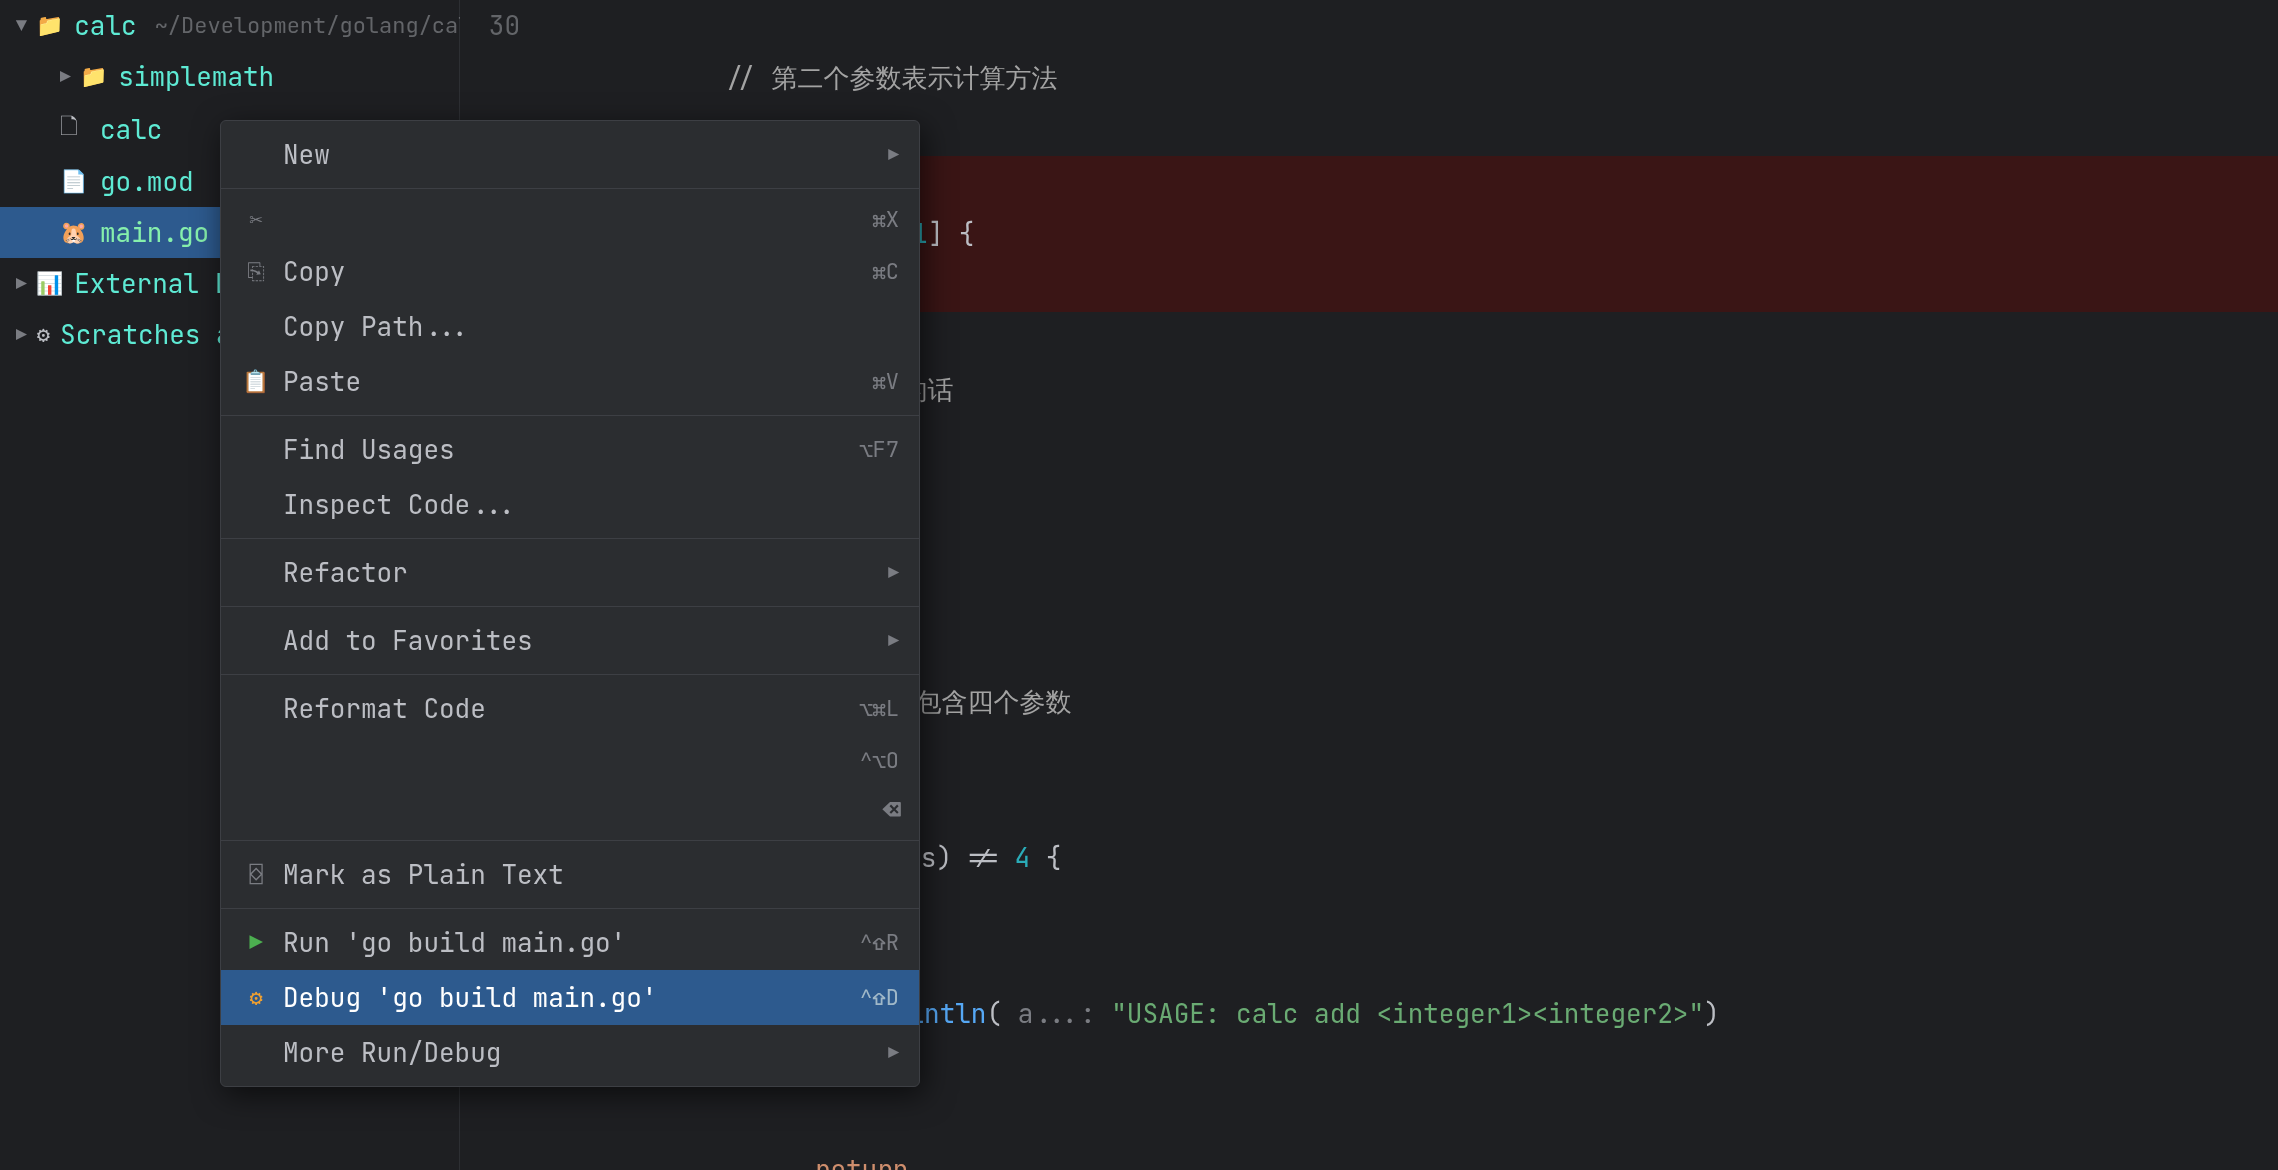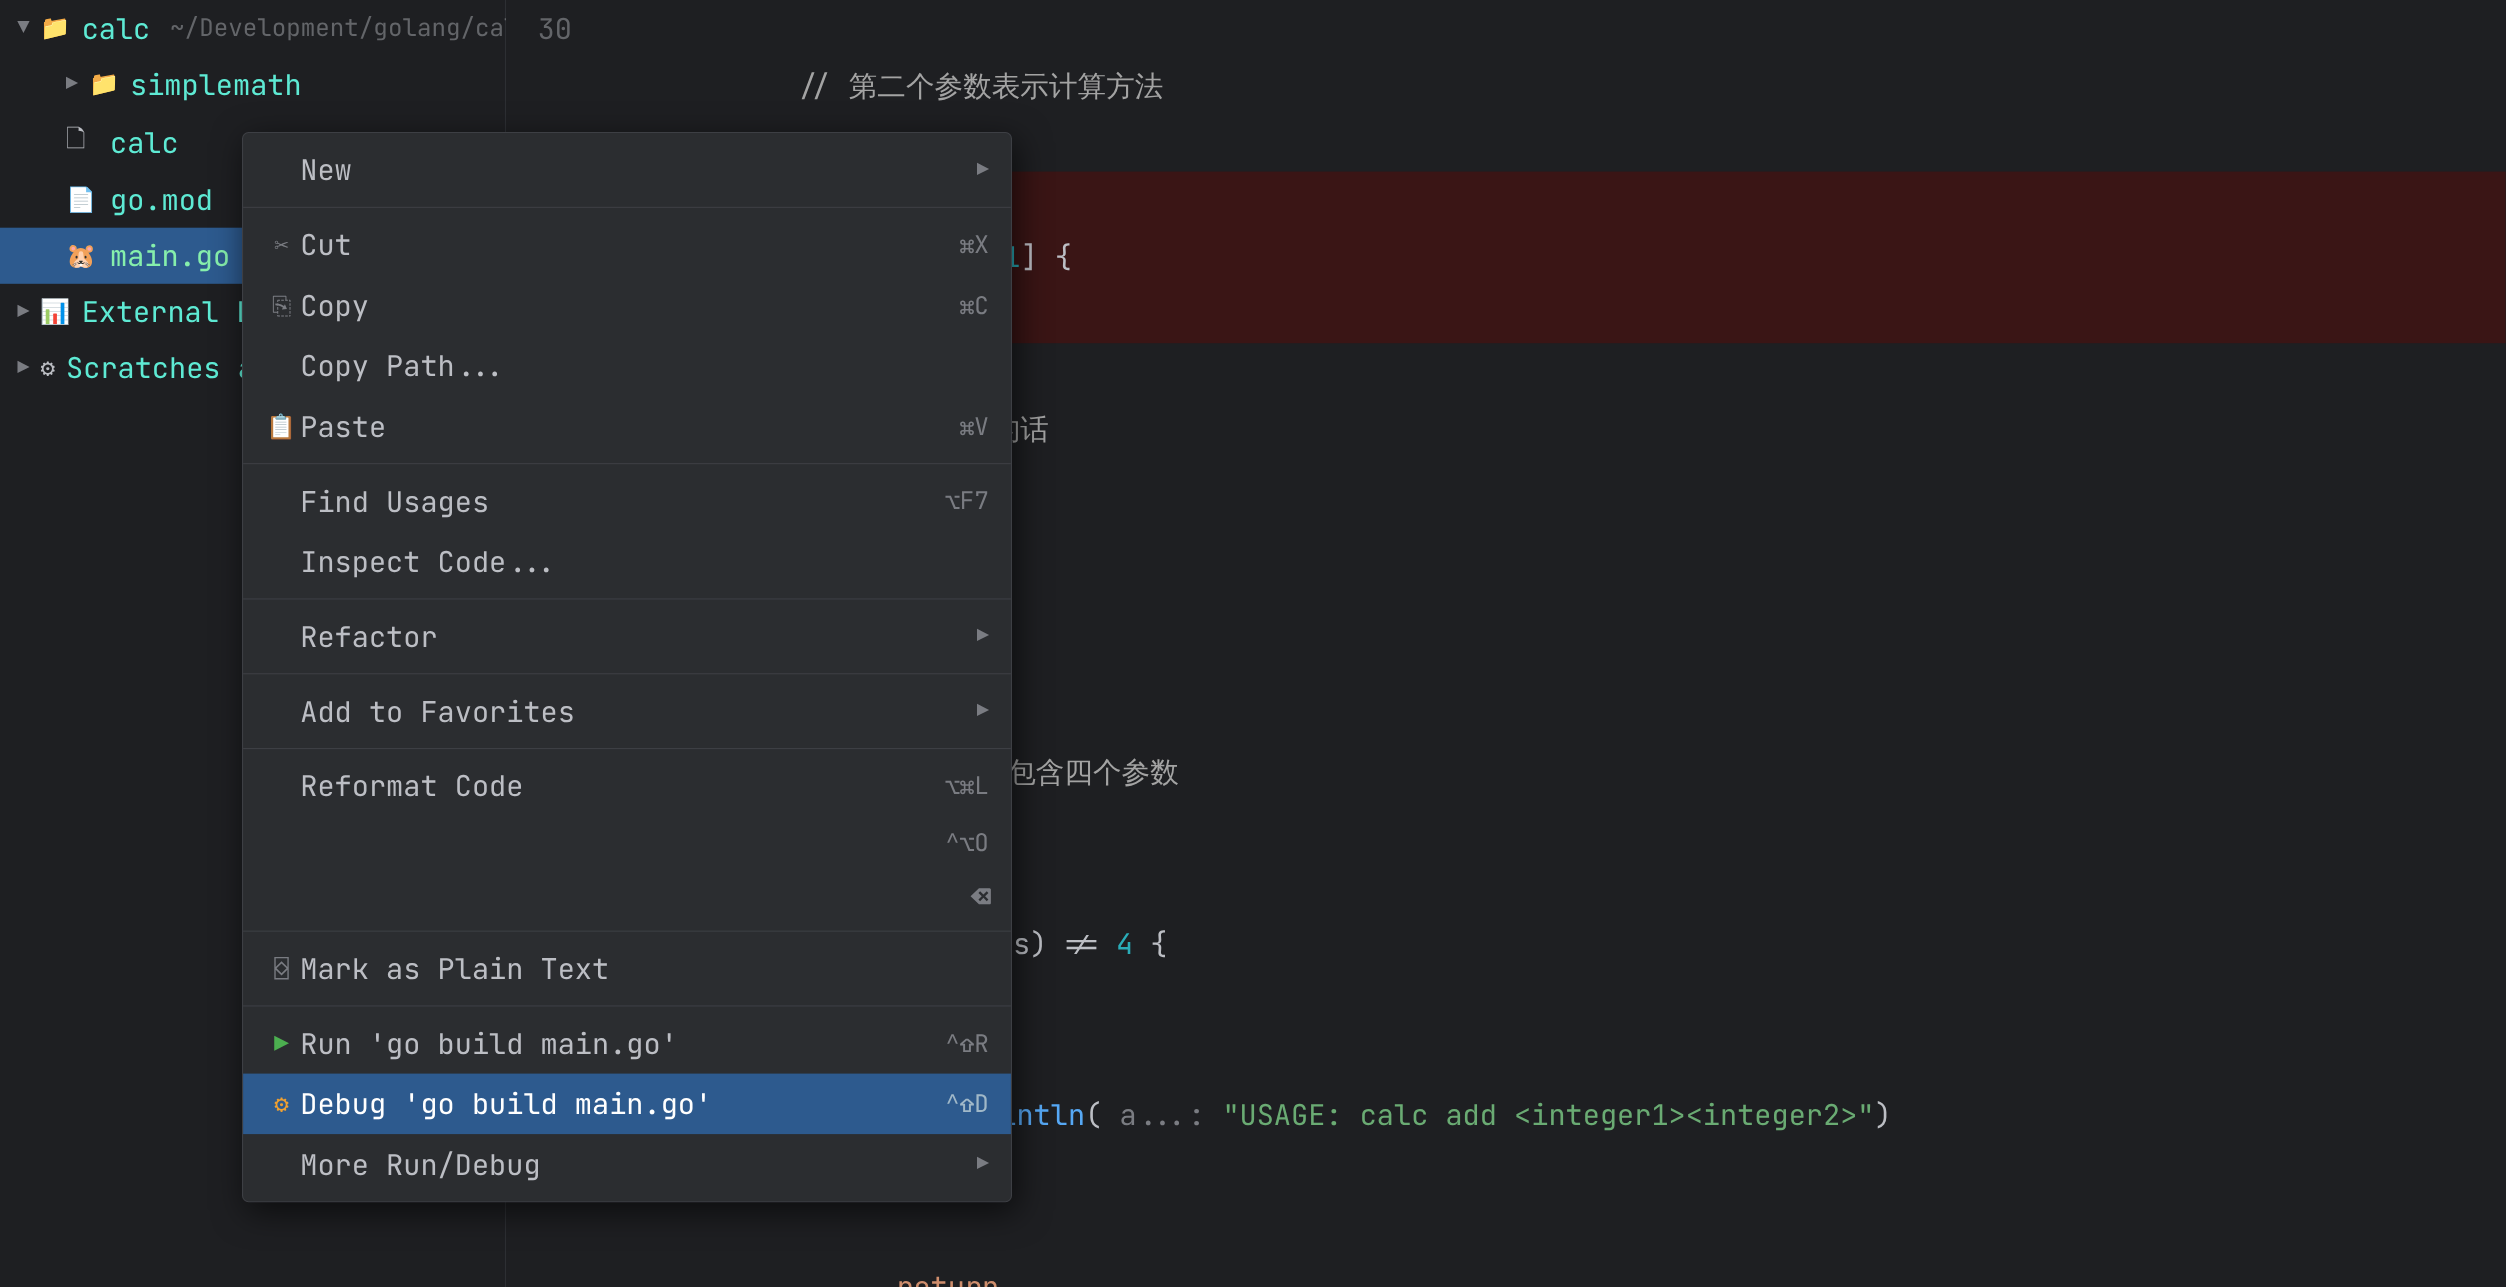--- a/index.html
+++ b/index.html
@@ -68,21 +68,21 @@
       z-index: 100;
       font-size: 26px;
       padding: 6px 0;
     }
 
     .menu-item {
       display: flex;
       align-items: center;
       padding: 10px 20px;
       cursor: pointer;
-      gap: 2px;
+      gap: 12px;
       color: #bcbec4;
       position: relative;
     }
 
     .menu-item.highlighted {
       background: #2d5a8e;
       color: #ffffff;
     }
 
     .menu-item .item-icon {
@@ -247,21 +247,20 @@
     <div class="menu-item">
       <span class="item-icon"></span>
       <span class="item-label">New</span>
       <span class="submenu-arrow">▶</span>
     </div>
 
     <div class="menu-separator"></div>
 
     <div class="menu-item">
       <span class="item-icon">✂</span>
-      <span class="item-label">Cut</span>
       <span class="shortcut">⌘X</span>
     </div>
 
     <div class="menu-item">
       <span class="item-icon">⎘</span>
       <span class="item-label">Copy</span>
       <span class="shortcut">⌘C</span>
     </div>
 
     <div class="menu-item">

